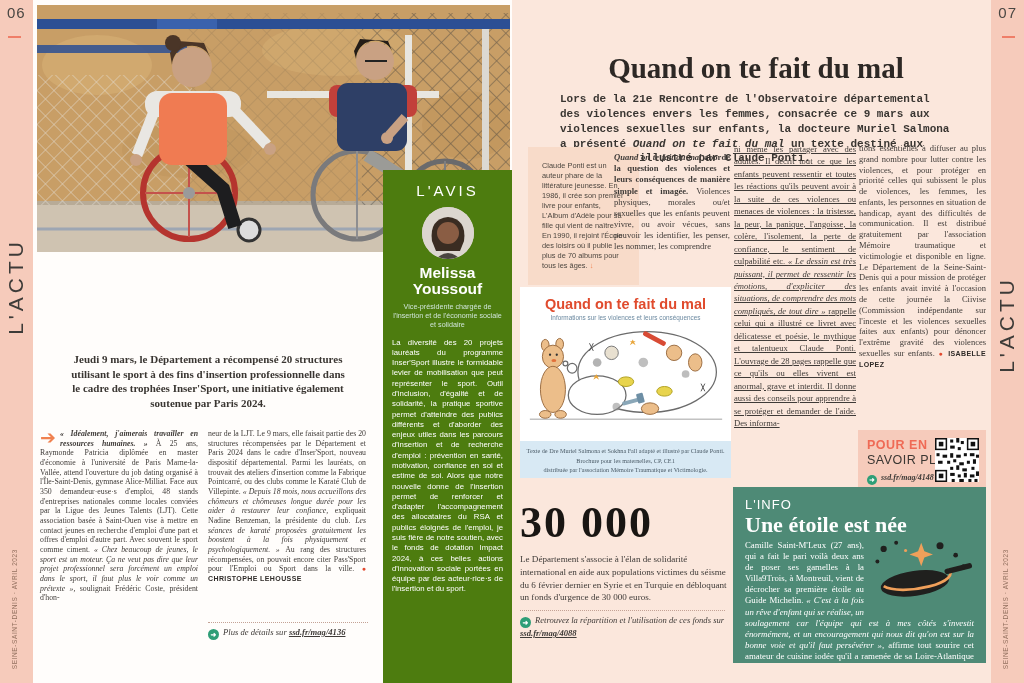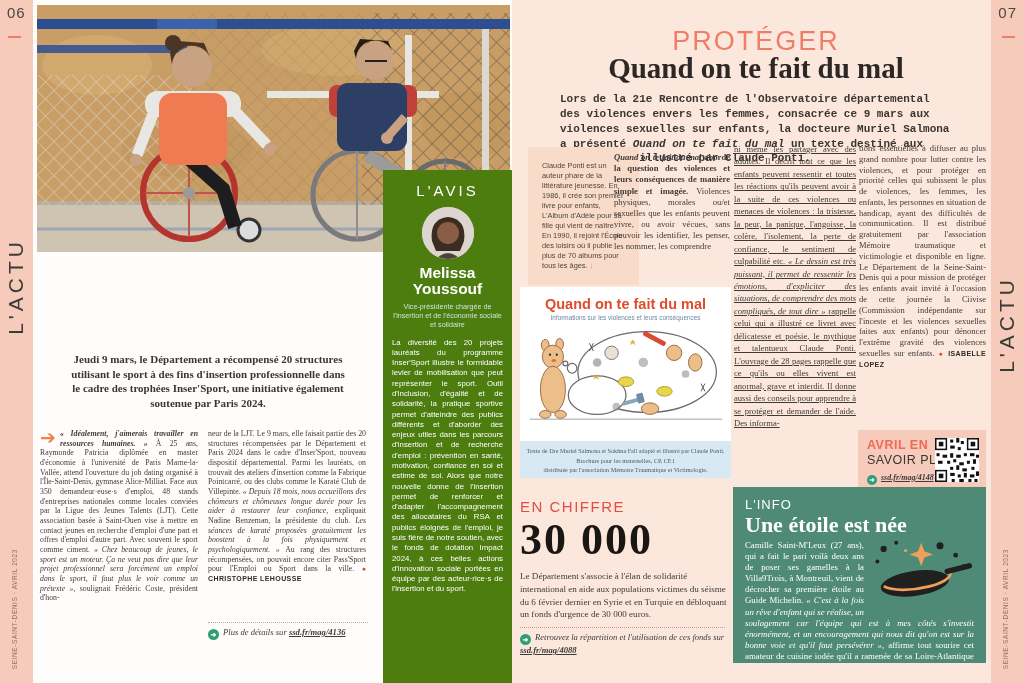--- a/index.html
+++ b/index.html
@@ -81,21 +81,21 @@
   .book-art{width:200px;height:100px;margin:3px auto 0;}
   .book-art svg{display:block;width:100%;height:100%;}
   .book-caption{position:absolute;left:0;bottom:0;width:100%;height:37px;background:#d8e9f4;
                 font-size:6.2px;color:#4a5a66;text-align:center;padding-top:5px;line-height:1.55;box-sizing:border-box;}
   
   .savoir{position:absolute;left:858px;top:430px;width:128px;height:68px;background:#f6cbbb;
           box-sizing:border-box;padding:8px 0 0 9px;font-family:"Liberation Sans",sans-serif;}
   .savoir-l1{font-weight:bold;font-size:12.5px;color:#ef6a55;letter-spacing:.5px;}
   .savoir-l2{font-size:12.5px;color:#3a3632;letter-spacing:.5px;margin-top:1px;}
   .savoir-link{font-family:"Liberation Serif",serif;font-size:8px;font-style:italic;margin-top:6px;}
-  .savoir-link .url{font-weight:bold;text-decoration:underline;}
+  .savoir-link .url{font-weight:bold;}
   .savoir .goicon{width:10px;height:10px;line-height:10px;font-size:6.5px;}
   .qr{position:absolute;right:7px;top:8px;width:44px;height:44px;}
   .qr svg{display:block;width:100%;height:100%;}
   
   .chiffre{position:absolute;left:520px;top:498px;width:211px;}
   .chiffre-label{font-family:"Liberation Sans",sans-serif;font-size:15px;color:#e04f44;letter-spacing:1.5px;}
   .chiffre-number{font-size:44px;font-weight:bold;color:#191613;letter-spacing:2px;margin-top:2px;line-height:1.05;}
   .chiffre-text{font-size:9.1px;line-height:1.4;margin-top:7px;text-align:left;}
   .chiffre .dotted-inline{border-top:1px dotted #c4a295;margin-top:6px;width:205px;}
   .chiffre-link{font-size:8.6px;font-style:italic;margin-top:4px;line-height:1.35;}
@@ -218,21 +218,20 @@
       </svg>
     </div>
     <div class="avis-name">
       <div>Melissa</div>
       <div>Youssouf</div>
     </div>
     <div class="avis-role">Vice-présidente chargée de l'insertion et de l'économie sociale et solidaire</div>
     <div class="avis-quote">La diversité des 20 projets lauréats du programme Inser'Sport illustre le formidable levier de mobilisation que peut représenter le sport. Outil d'inclusion, d'égalité et de solidarité, la pratique sportive permet d'atteindre des publics différents et d'aborder des enjeux utiles dans les parcours d'insertion et de recherche d'emploi : prévention en santé, motivation, confiance en soi et estime de soi. Alors que notre nouvelle donne de l'insertion permet de renforcer et d'adapter l'accompagnement des allocataires du RSA et publics éloignés de l'emploi, je suis fière de notre soutien, avec le fonds de dotation Impact 2024, à ces belles actions d'innovation sociale portées en équipe par des acteur·rice·s de l'insertion et du sport.</div>
   </div>
 
-  <div class="kicker proteger">PROTÉGER</div>
   <div class="headline-right">Quand on te fait du mal</div>
   <div class="intro-right">
     <span>Lors de la 21e Rencontre de l'Observatoire départemental des violences envers les femmes, consacrée ce 9 mars aux violences sexuelles sur enfants, la docteure Muriel Salmona a présenté </span><span class="it">Quand on te fait du mal</span><span> un texte destiné aux plus jeunes illustré par Claude Ponti.</span>
   </div>
 
   <div class="ponti-note">
     <span>Claude Ponti est un auteur phare de la littérature jeunesse. En 1986, il crée son premier livre pour enfants, L'Album d'Adèle pour sa fille qui vient de naître. En 1990, il rejoint l'École des loisirs où il publie plus de 70 albums pour tous les âges. </span><span class="note-marker">↓</span>
   </div>
 
   <div class="colR colR1">
@@ -288,21 +287,21 @@
       </svg>
     </div>
     <div class="book-caption">
       <div>Texte de Dre Muriel Salmona et Sokhna Fall adapté et illustré par Claude Ponti.</div>
       <div>Brochure pour les maternelles, CP, CE1</div>
       <div>distribuée par l'association Mémoire Traumatique et Victimologie.</div>
     </div>
   </div>
 
   <div class="savoir">
-    <div class="savoir-l1">AVRIL EN</div>
+    <div class="savoir-l1">POUR EN</div>
     <div class="savoir-l2">SAVOIR PLUS</div>
     <div class="savoir-link">
       <span class="goicon">➜</span><span class="url">ssd.fr/mag/4148</span>
     </div>
     <div class="qr">
       <svg viewBox="0 0 29 29">
         <rect width="29" height="29" fill="#fff"></rect>
         <g fill="#111">
           <rect x="0" y="0" width="8" height="8"></rect>
             <rect x="21" y="0" width="8" height="8"></rect>
@@ -347,21 +346,20 @@
           <rect x="11" y="27" width="2" height="2"></rect>
             <rect x="16" y="27" width="3" height="2"></rect>
             <rect x="22" y="27" width="2" height="2"></rect>
             <rect x="26" y="27" width="2" height="2"></rect>
         </g>
       </svg>
     </div>
   </div>
 
   <div class="chiffre">
-    <div class="chiffre-label">EN CHIFFRE</div>
     <div class="chiffre-number">30 000</div>
     <div class="chiffre-text">Le Département s'associe à l'élan de solidarité international en aide aux populations victimes du séisme du 6 février dernier en Syrie et en Turquie en débloquant un fonds d'urgence de 30 000 euros.</div>
     <div class="dotted-inline"></div>
     <div class="chiffre-link">
       <span class="goicon">➜</span><span>Retrouvez la répartition et l'utilisation de ces fonds sur </span><span class="url">ssd.fr/mag/4088</span>
     </div>
   </div>
 
   <div class="info">
     <div class="info-label">L'INFO</div>

